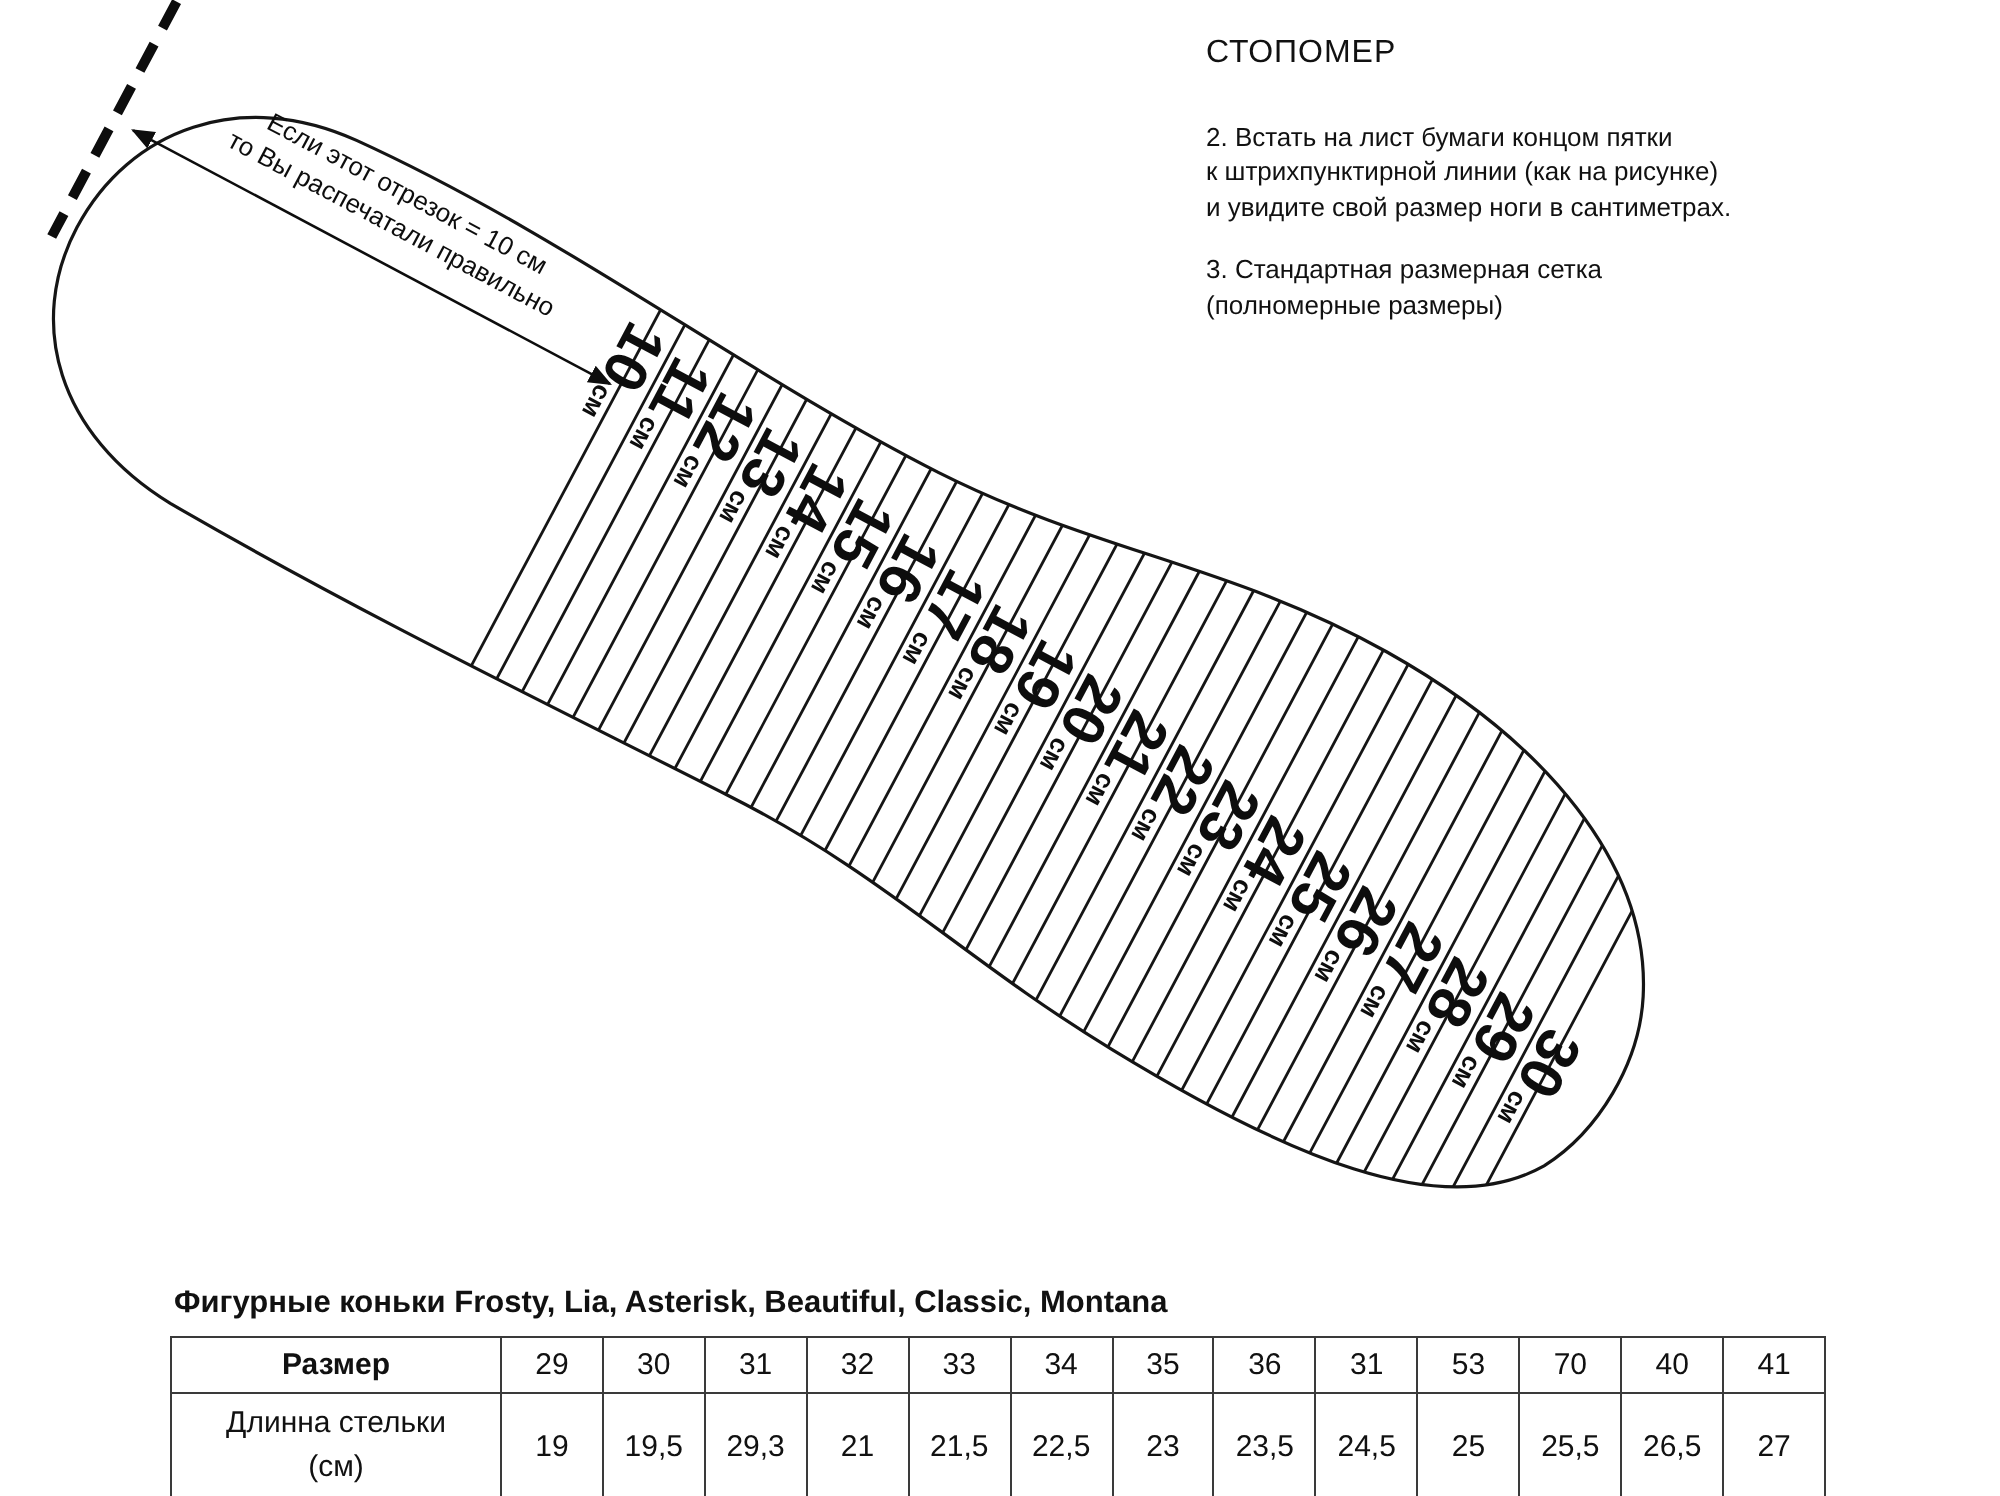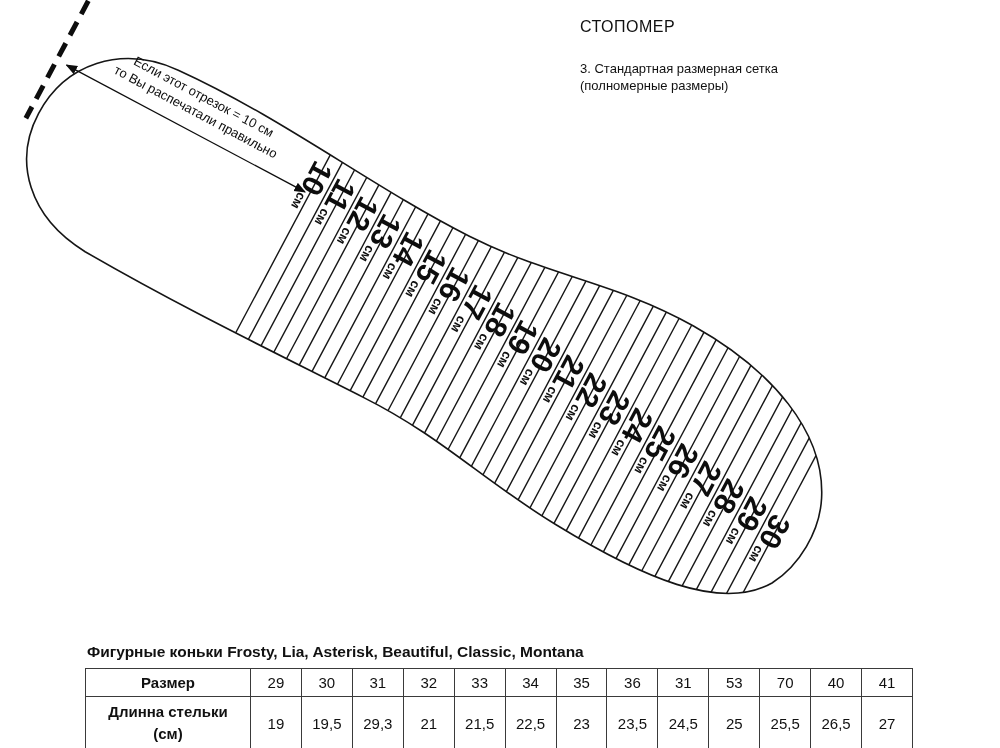--- a/index.html
+++ b/index.html
@@ -10,34 +10,34 @@
   #diagram-svg{position:absolute;left:0;top:0;}
   .foot-outline{fill:#ffffff;stroke:#151515;stroke-width:1.6;}
   #ticks line{stroke:#151515;stroke-width:1.4;}
   .tick-label{font-family:"Liberation Sans",sans-serif;font-weight:bold;fill:#0d0d0d;}
   .tick-num{font-size:30px;}
   .tick-unit{font-size:13px;}
   .heel-dash{stroke:#0d0d0d;stroke-width:5;stroke-dasharray:15 9;fill:none;}
   .cal-arrow{stroke:#0d0d0d;stroke-width:1.3;fill:none;}
   .cal-text{font-size:13px;fill:#0d0d0d;}
   #instructions{
-    position:absolute;left:580px;top:16px;width:375px;font-size:13px;line-height:1.35;
+    position:absolute;left:603px;top:16px;width:375px;font-size:13px;line-height:1.35;
   }
   #instructions h1{
     font-size:16px;font-weight:normal;margin:0 0 22px 0;letter-spacing:0.5px;
   }
   .step{white-space:pre-line;margin:0 0 14px 0;}
   #table-block{position:absolute;left:85px;top:616px;width:830px;margin-top:27px;}
   #table-title{font-size:15.5px;font-weight:bold;margin:0 0 7px 2px;}
   table{border-collapse:collapse;table-layout:fixed;width:828px;font-size:15px;}
   td,th{border:1px solid #3a3a3a;text-align:center;vertical-align:middle;padding:0;}
   tr.r1 td, tr.r1 th{height:27px;text-align:center;}
   tr.r2 td, tr.r2 th{height:52px;}
   th{font-weight:bold;}
-  .row-label{font-weight:bold;line-height:1.5;}
+  .row-label{font-weight:normal;line-height:1.5;}
 </style>
 </head>
 <body>
 
 <svg id="diagram-svg" width="1000" height="615" viewBox="0 0 1000 615" xmlns="http://www.w3.org/2000/svg">
   <defs>
     <marker id="ah" viewBox="0 0 10 8" refX="9" refY="4" markerWidth="9" markerHeight="8" orient="auto-start-reverse">
       <path d="M0,0 L10,4 L0,8 Z" fill="#0d0d0d"></path>
     </marker>
     <clipPath id="footClip">
@@ -122,20 +122,23 @@
     <line class="heel-dash" x1="3" y1="5" x2="3" y2="138"></line>
 
     <line class="cal-arrow" x1="14" y1="72" x2="284" y2="72" marker-start="url(#ah)" marker-end="url(#ah)"></line>
     <text class="cal-text" x="150" y="40" text-anchor="middle">Если этот отрезок = 10 см</text>
     <text class="cal-text" x="150" y="57" text-anchor="middle">то Вы распечатали правильно</text>
   </g>
 </svg>
 
 <div id="instructions">
   <h1>СТОПОМЕР</h1>
+  <p class="step">2. Встать на лист бумаги концом пятки
+к штрихпунктирной линии (как на рисунке)
+и увидите свой размер ноги в сантиметрах.</p>
   <p class="step">3. Стандартная размерная сетка
 (полномерные размеры)</p>
 </div>
 
 <div id="table-block">
   <div id="table-title">Фигурные коньки Frosty, Lia, Asterisk, Beautiful, Classic, Montana</div>
   <table>
     <colgroup>
       <col style="width:165px">
       <col span="13">

